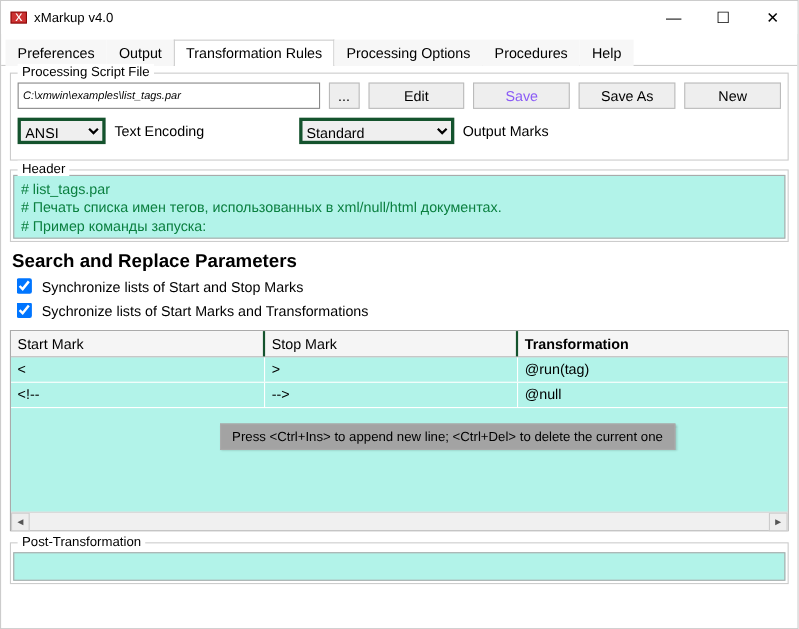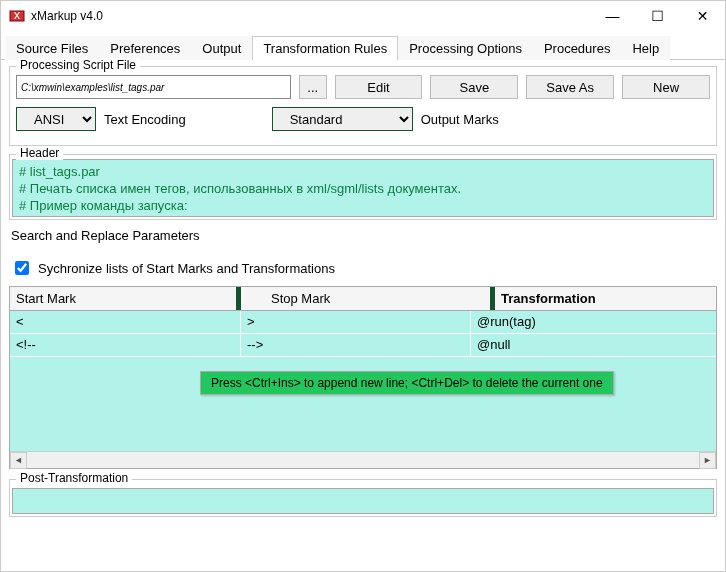--- a/index.html
+++ b/index.html
@@ -10,42 +10,42 @@
 .winbtns { display: flex; height: 100%; }
 .winbtn { width: 45px; display: flex; align-items: center; justify-content: center; font-size: 14px; }
 .tabs { display: flex; border-bottom: 1px solid #ccc; padding: 4px 4px 0 4px; }
 .tab { padding: 4px 10px; border: 1px solid transparent; border-bottom: none; position: relative; top: 1px; background: #f7f7f7; }
 .tab.active { border-color: #ccc; background: #fff; }
 .content { padding: 6px 8px; }
 .fieldset { border: 1px solid #ccc; margin-bottom: 8px; padding: 8px 6px 6px 6px; position: relative; }
 .fieldset .legend { position: absolute; top: -9px; left: 6px; background: #fff; padding: 0 4px; font-size: 12px; }
 .row { display: flex; align-items: center; gap: 8px; margin-bottom: 8px; }
 input[type=text] { border: 1px solid #888; padding: 3px 4px; font-size: 10px; height: 24px; font-style: italic; }
-select { border: 1px solid #14532d; height: 24px; font-size: 13px; padding: 2px 13px; }
+select { border: 3px solid #14532d; height: 24px; font-size: 13px; padding: 2px 0; }
 button { border: 1px solid #bbb; background: #eee; padding: 3px 0; height: 24px; width: 96px; font-size: 13px; }
 button.small { width: 30px; }
-button.disabled { color: #000000; }
+button.disabled { color: #8b5cf6; }
 .header-box { border: 1px solid #aaa; background: #b2f3e9; padding: 4px 6px; height: 58px; overflow: hidden; line-height: 1.3; }
 .header-box div { color: #0a7f3f; font-size: 13px; }
-.section-label { font-size: 13px; margin: 6px 0 15px 2px; }
+.section-label { font-size: 17px; margin: 6px 0 2px 2px; font-weight: bold; }
 .cb { display: flex; align-items: center; gap: 6px; margin: 2px 0 2px 2px; }
 .cb input { width: 14px; height: 14px; }
 .table { border: 1px solid #aaa; margin-top: 8px; }
 .thead { display: flex; background: #f5f5f5; border-bottom: 1px solid #aaa; }
-.th { padding: 4px 6px; border-right: 5px solid #14532d; font-size: 13px; }
+.th { padding: 4px 6px; border-right: 2px solid #14532d; font-size: 13px; }
 .th:first-child { width: 231px; }
-.th:nth-child(2) { width: 230px; margin-left: 24px; }
+.th:nth-child(2) { width: 230px; }
 .th:nth-child(3) { flex: 1; border-right: none; font-weight: bold; }
 .tbody { background: #b2f3e9; height: 140px; position: relative; }
 .tr { display: flex; border-bottom: 1px solid #fff; }
 .td { padding: 3px 6px; border-right: 1px solid #fff; font-size: 13px; height: 22px; }
 .td:first-child { width: 231px; }
 .td:nth-child(2) { width: 230px; }
 .td:nth-child(3) { flex: 1; border-right: none; }
-.tooltip { position: absolute; top: 60px; left: 190px; background: #22c55e; border: 1px solid #aaa; padding: 4px 10px; font-size: 12px; box-shadow: 1px 1px 2px rgba(0,0,0,.2); }
+.tooltip { position: absolute; top: 60px; left: 190px; background: #a3a3a3; border: 1px solid #aaa; padding: 4px 10px; font-size: 12px; box-shadow: 1px 1px 2px rgba(0,0,0,.2); }
 .hscroll { display: flex; background: #f0f0f0; border-top: 1px solid #ccc; height: 17px; align-items: center; }
 .hscroll .arr { width: 17px; height: 17px; border: 1px solid #ccc; background: #eee; display: flex; align-items: center; justify-content: center; font-size: 9px; color: #555; }
 .hscroll .track { flex: 1; }
 .post { border: 1px solid #aaa; background: #b2f3e9; height: 26px; margin-top: 4px; }
 </style>
 </head>
 <body>
 
 <div class="titlebar">
   <div class="appicon">
@@ -56,21 +56,20 @@
   </div>
   <div class="title">xMarkup v4.0</div>
   <div class="winbtns">
     <div class="winbtn">—</div>
     <div class="winbtn">☐</div>
     <div class="winbtn">✕</div>
   </div>
 </div>
 
 <div class="tabs" id="tabs">
-    <div class="tab">Source Files</div>
     <div class="tab">Preferences</div>
     <div class="tab">Output</div>
     <div class="tab active">Transformation Rules</div>
     <div class="tab">Processing Options</div>
     <div class="tab">Procedures</div>
     <div class="tab">Help</div>
   </div>
 
 <div class="content">
 
@@ -90,26 +89,30 @@
       <span style="width:70px"></span>
       <select style="width:141px"><option>Standard</option></select>
       <span>Output Marks</span>
     </div>
   </div>
 
   <div class="fieldset" style="padding:4px 2px 2px 2px">
     <div class="legend">Header</div>
     <div class="header-box" id="header-box">
         <div># list_tags.par</div>
-        <div># Печать списка имен тегов, использованных в xml/sgml/lists документах.</div>
+        <div># Печать списка имен тегов, использованных в xml/null/html документах.</div>
         <div># Пример команды запуска:</div>
       </div>
   </div>
 
   <div class="section-label">Search and Replace Parameters</div>
+  <label class="cb">
+    <input type="checkbox" checked="" style="">
+    <span>Synchronize lists of Start and Stop Marks</span>
+  </label>
   <label class="cb">
     <input type="checkbox" checked="" style="">
     <span>Sychronize lists of Start Marks and Transformations</span>
   </label>
 
   <div class="table">
     <div class="thead" id="thead">
         <div class="th">Start Mark</div>
         <div class="th">Stop Mark</div>
         <div class="th">Transformation</div>

